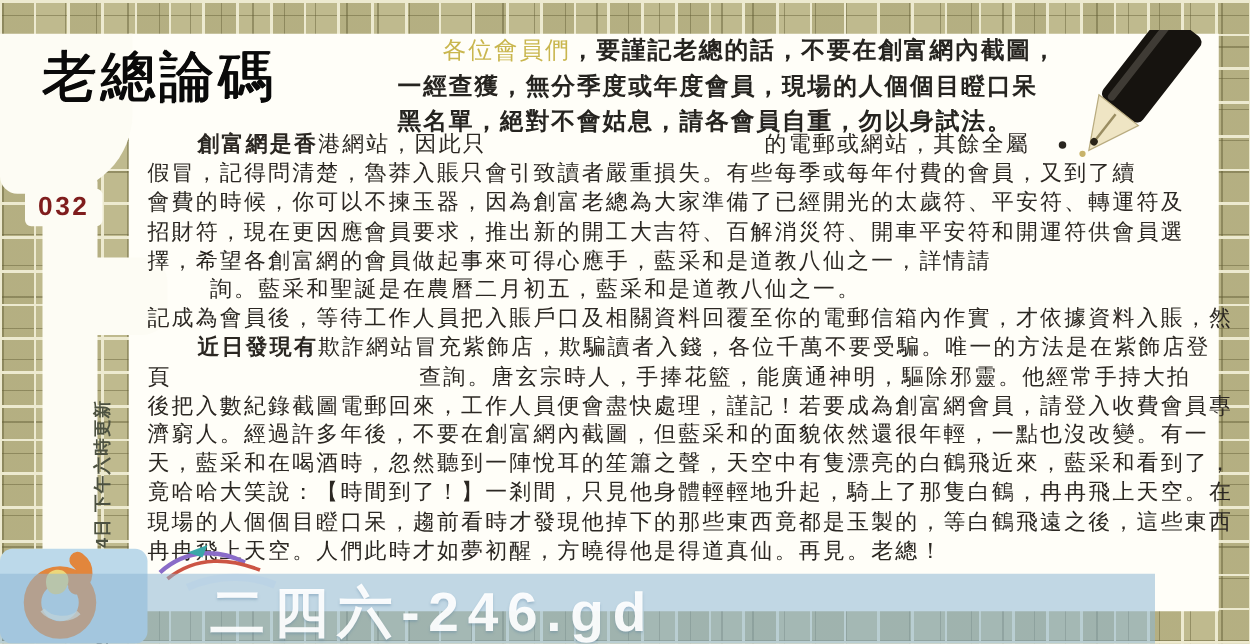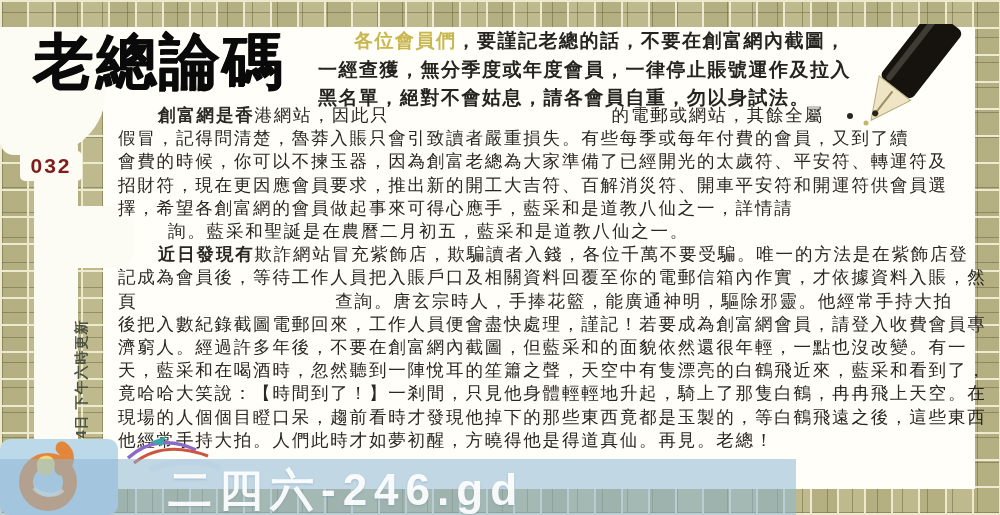--- a/index.html
+++ b/index.html
@@ -16,36 +16,36 @@
   }
   .paper{position:absolute; left:103px; top:27px; width:872px; height:462px; background:#fffef8;}
   
   .side-blob{position:absolute; left:0; top:27px; width:106px; height:128px; background:#fdfcf4; border-radius:0 0 64px 14px;}
   .side-band{position:absolute; left:34px; top:138px; width:44px; height:348px; background:#fdfcf4; border-radius:8px 8px 4px 4px;}
   .side-hook{position:absolute; left:70px; top:206px; width:64px; height:62px; background:#fdfcf4; border-radius:0 20px 20px 0;}
   .issue-badge{position:absolute; left:20px; top:151px; width:62px; height:30px; background:#fdfcf4; border-radius:5px;
     color:#7f1d1d; font-family:"Liberation Sans","DejaVu Sans",sans-serif; font-size:21px; font-weight:bold;
     letter-spacing:2px; text-align:center; line-height:30px;}
   .page-title{position:absolute; left:33px; top:16px; width:300px; color:#0a0a0a;
-    font-size:60px; font-weight:700; letter-spacing:3px; line-height:92px; white-space:nowrap;
+    font-size:44px; font-weight:400; letter-spacing:3px; line-height:92px; white-space:nowrap;
     text-shadow:1px 0 0 #0a0a0a, 0 1px 0 #0a0a0a;}
   .notice{position:absolute; left:318px; top:27px; width:566px; color:#262420;
     font-size:19px; font-weight:600; letter-spacing:1.5px;}
   .notice .tline{line-height:28.5px; white-space:nowrap;}
   .bodytext{position:absolute; left:118px; top:104px; width:852px; color:#2b2722; font-size:17.5px; letter-spacing:1.8px;}
   .bodytext .tline{line-height:23.2px; white-space:nowrap;font-family:Liberation Serif, serif;}
   .seg-b{font-weight:900;}
-  .seg-y{color:#c9b64e; font-weight:700;}
+  .seg-y{color:#c9b64e; font-weight:400;}
   .gap{display:inline-block; height:1px;}
   .pen-wrap{position:absolute; left:836px; top:24px; width:140px; height:112px;}
   .date-vertical{position:absolute; left:-12px; top:416px; width:190px; height:20px;
     transform:rotate(-90deg); color:#4c5140; font-family:"Liberation Sans","DejaVu Sans",sans-serif;
     font-size:14px; font-weight:bold; letter-spacing:1px; text-align:center; white-space:nowrap; z-index:5;}
   .logo-wrap{position:absolute; left:0; top:430px; width:240px; height:85px; z-index:6;}
-  .watermark-band{position:absolute; left:0; top:459px; width:796px; height:56px;
+  .watermark-band{position:absolute; left:0; top:459px; width:924px; height:56px;
     background:rgba(142,182,212,.55); z-index:7;}
   .watermark-text{position:absolute; left:168px; top:2px; color:rgba(255,255,255,.93);
     font-family:"Liberation Sans","DejaVu Sans",sans-serif; font-size:44px; font-weight:900;
     letter-spacing:7px; white-space:nowrap; text-shadow:0 1px 2px rgba(90,130,160,.35);}
 </style>
 </head>
 <body>
 
 <div class="canvas">
 
@@ -53,40 +53,40 @@
 
   <div class="side-blob"></div>
   <div class="side-band"></div>
   <div class="side-hook"></div>
   <div class="issue-badge">032</div>
 
   <div class="page-title">老總論碼</div>
 
   <div class="notice" id="notice">
       <div class="tline" style="padding-left: 36px;"><span class="seg-y">各位會員們</span><span class="seg-n">，</span><span class="seg-b">要謹記</span><span class="seg-b">老總</span><span class="seg-n">的話，不要在創富網內截圖，</span></div>
-      <div class="tline"><span class="seg-n">一經查獲，無分季度或年度會員，一律停止賬號運作及拉入</span></div>
+      <div class="tline"><span class="seg-n">一經查獲，無分季度或年度會員，現場的人個個目瞪口呆</span></div>
       <div class="tline"><span class="seg-n">黑名單，絕對不會姑息，請各會員自重，</span><span class="seg-b">勿以身試法</span><span class="seg-n">。</span></div>
     </div>
 
   <div class="bodytext" id="bodytext">
       <div class="tline" style="padding-left: 40px;"><span class="seg-b">創富網是香</span><span class="seg-n">港網站，因此只</span><span class="gap" style="width: 222px;"></span><span class="seg-n">的電郵或網站，其餘全屬</span></div>
       <div class="tline"><span class="seg-n">假冒，記得問清楚，魯莽入賬只會引致讀者嚴重損失。有些每季或每年付費的會員，又到了續</span></div>
       <div class="tline"><span class="seg-n">會費的時候，你可以不揀玉器，因為創富老總為大家準備了已經開光的太歲符、平安符、轉運符及</span></div>
       <div class="tline"><span class="seg-n">招財符，現在更因應會員要求，推出新的開工大吉符、百解消災符、開車平安符和開運符供會員選</span></div>
       <div class="tline"><span class="seg-n">擇，希望各創富網的會員做起事來可得心應手，藍采和是道教八仙之一，詳情請</span></div>
       <div class="tline" style="padding-left: 50px;"><span class="seg-n">詢。藍采和聖誕是在農曆二月初五，藍采和是道教八仙之一。</span></div>
+      <div class="tline"><span class="seg-n">記成為會員後，等待工作人員把入賬戶口及相關資料回覆至你的電郵信箱內作實，才依據資料入賬，然</span></div>
       <div class="tline" style="padding-left: 40px;"><span class="seg-b">近日發現有</span><span class="seg-n">欺詐網站冒充紫飾店，欺騙讀者入錢，各位千萬不要受騙。唯一的方法是在紫飾店登</span></div>
-      <div class="tline"><span class="seg-n">記成為會員後，等待工作人員把入賬戶口及相關資料回覆至你的電郵信箱內作實，才依據資料入賬，然</span></div>
       <div class="tline"><span class="seg-n">頁</span><span class="gap" style="width: 198px;"></span><span class="seg-n">查詢。唐玄宗時人，手捧花籃，能廣通神明，驅除邪靈。他經常手持大拍</span></div>
       <div class="tline"><span class="seg-n">後把入數紀錄截圖電郵回來，工作人員便會盡快處理，謹記！若要成為創富網會員，請登入收費會員專</span></div>
       <div class="tline"><span class="seg-n">濟窮人。經過許多年後，不要在創富網內截圖，但藍采和的面貌依然還很年輕，一點也沒改變。有一</span></div>
       <div class="tline"><span class="seg-n">天，藍采和在喝酒時，忽然聽到一陣悅耳的笙簫之聲，天空中有隻漂亮的白鶴飛近來，藍采和看到了，</span></div>
       <div class="tline"><span class="seg-n">竟哈哈大笑說：【時間到了！】一剎間，只見他身體輕輕地升起，騎上了那隻白鶴，冉冉飛上天空。在</span></div>
       <div class="tline"><span class="seg-n">現場的人個個目瞪口呆，趨前看時才發現他掉下的那些東西竟都是玉製的，等白鶴飛遠之後，這些東西</span></div>
-      <div class="tline"><span class="seg-n">他經常手持大拍。人們此時才如夢初醒，方曉得他是得道真仙。再見。老總！</span></div>
+      <div class="tline"><span class="seg-n">冉冉飛上天空。人們此時才如夢初醒，方曉得他是得道真仙。再見。老總！</span></div>
     </div>
 
   <div class="pen-wrap">
     <svg width="140" height="112" viewBox="0 0 140 112">
       <g transform="rotate(38 70 50)">
         <rect x="50" y="-18" width="40" height="86" rx="6" fill="#16130f"></rect>
         <rect x="56" y="-16" width="6" height="82" rx="3" fill="#4a463e" opacity="0.8"></rect>
         <path d="M50,68 L90,68 L71,108 Z" fill="#efe5c4" stroke="#b9ac80" stroke-width="1"></path>
         <line x1="70" y1="72" x2="70" y2="100" stroke="#9a8d62" stroke-width="2"></line>
         <circle cx="70" cy="100" r="3" fill="#2a2417"></circle>

